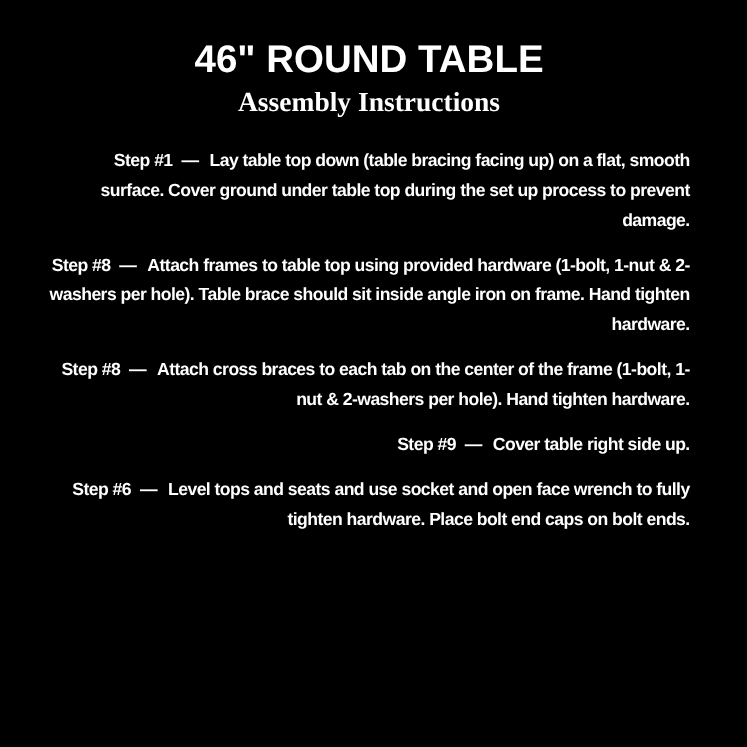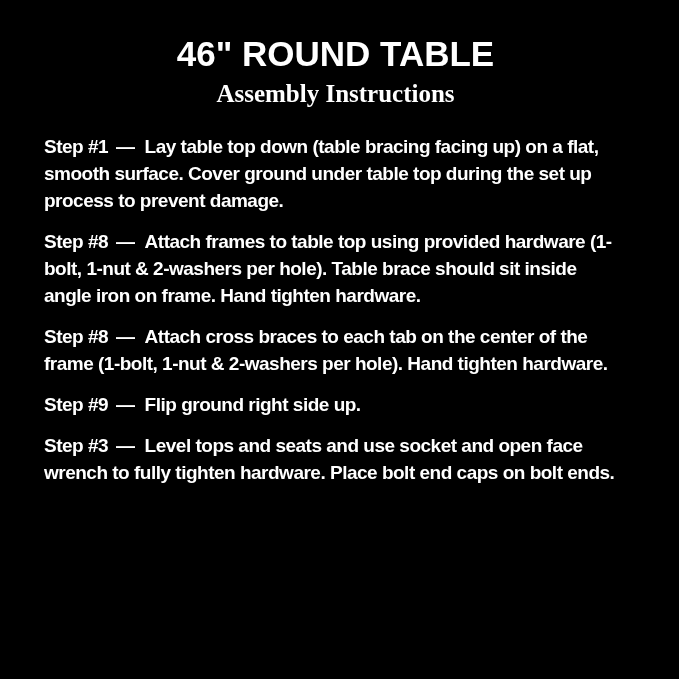--- a/index.html
+++ b/index.html
@@ -31,23 +31,24 @@
     text-align: center;
     font-size: 25px;
     line-height: 30px;
     font-family: Liberation Serif, serif;
   }
   .steps {
     margin-top: 24px;
   }
   .step {
     margin: 0 0 14px 0;
-    font-size: 19px;
+    font-size: 16px;
     line-height: 27px;
     letter-spacing: -0.5px;
+    text-align: right;
   }
   .step-label {
     display: inline;
   }
   .step-dash {
     display: inline;
     margin: 0 10px 0 8px;
   }
   .step-text {
     display: inline;
@@ -61,17 +62,17 @@
   <h2 class="page-subtitle">Assembly Instructions</h2>
 
   <div class="steps">
     <p class="step"><span class="step-label">Step #1</span><span class="step-dash">—</span><span class="step-text">Lay table top down (table bracing facing up) on a flat, smooth surface. Cover ground under table top during the set up process to prevent damage.</span></p>
 
     <p class="step"><span class="step-label">Step #8</span><span class="step-dash">—</span><span class="step-text">Attach frames to table top using provided hardware (1-bolt, 1-nut &amp; 2-washers per hole). Table brace should sit inside angle iron on frame. Hand tighten hardware.</span></p>
 
 
     <p class="step"><span class="step-label">Step #8</span><span class="step-dash">—</span><span class="step-text">Attach cross braces to each tab on the center of the frame (1-bolt, 1-nut &amp; 2-washers per hole). Hand tighten hardware.</span></p>
 
-    <p class="step"><span class="step-label">Step #9</span><span class="step-dash">—</span><span class="step-text">Flip ground right side up.</span></p>
+    <p class="step"><span class="step-label">Step #9</span><span class="step-dash">—</span><span class="step-text">Cover table right side up.</span></p>
 
-    <p class="step"><span class="step-label">Step #3</span><span class="step-dash">—</span><span class="step-text">Level tops and seats and use socket and open face wrench to fully tighten hardware. Place bolt end caps on bolt ends.</span></p>
+    <p class="step"><span class="step-label">Step #6</span><span class="step-dash">—</span><span class="step-text">Level tops and seats and use socket and open face wrench to fully tighten hardware. Place bolt end caps on bolt ends.</span></p>
   </div>
 </div>
 
 </body></html>

